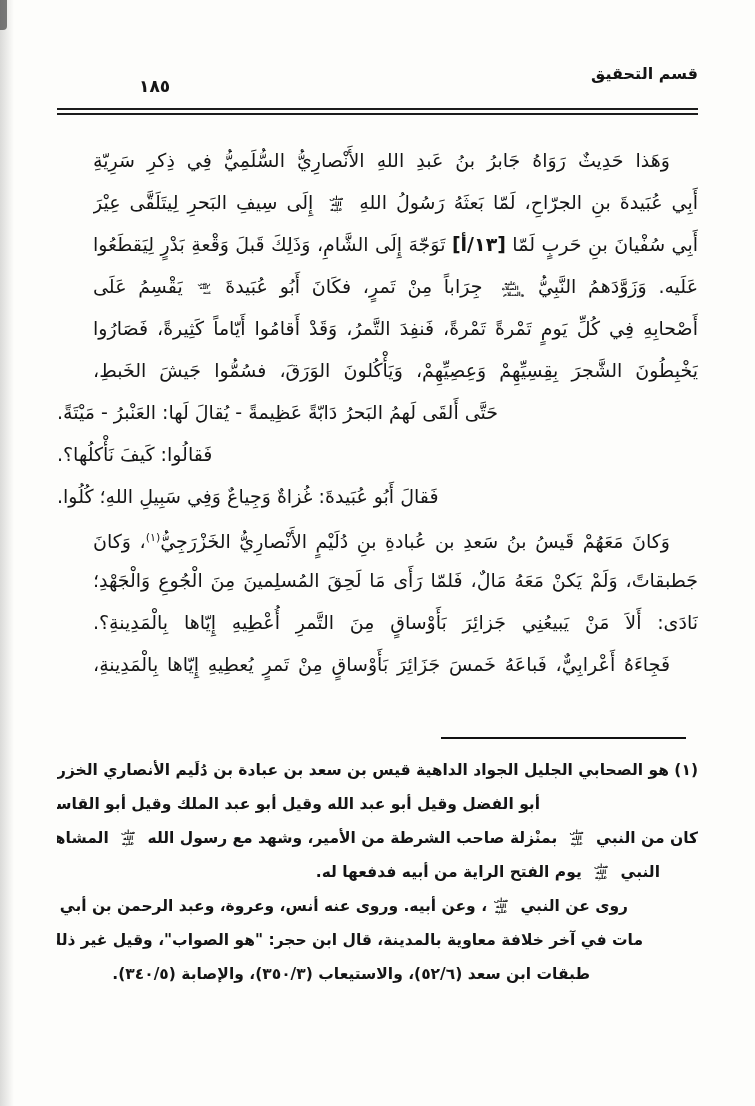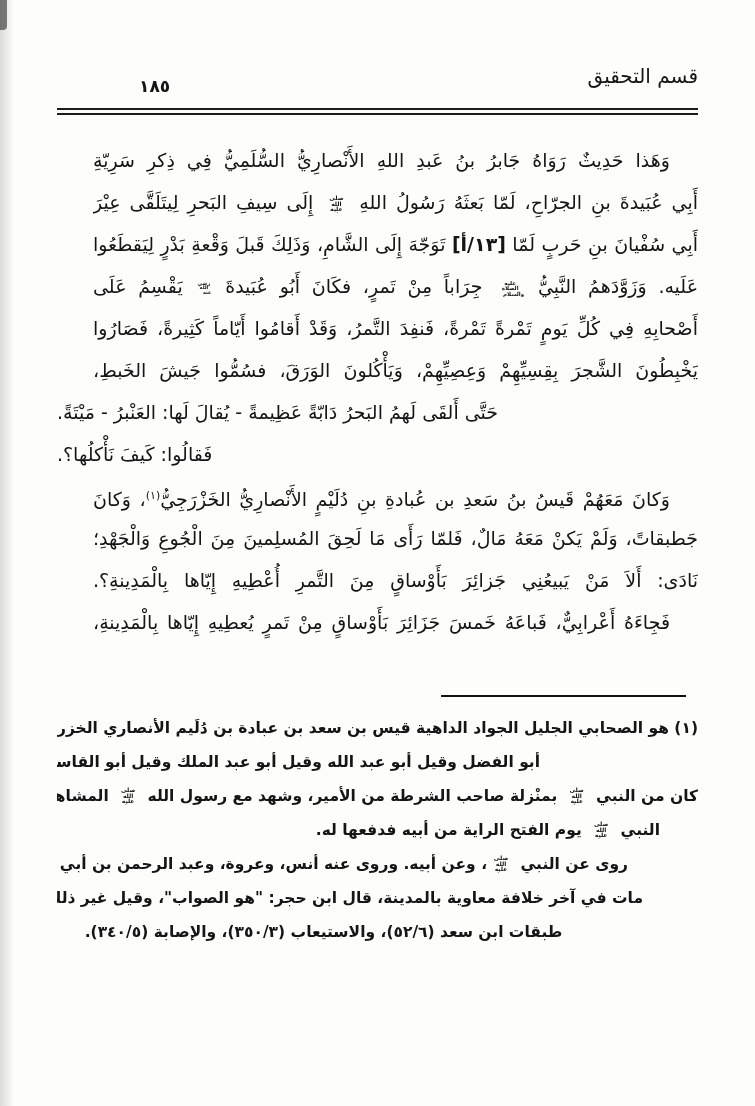--- a/index.html
+++ b/index.html
@@ -14,21 +14,21 @@
     color:#151515;
     overflow:hidden;
   }
   
   .edge-shade{position:absolute;left:0;top:0;width:14px;height:100%;
     background:linear-gradient(to right, rgba(60,60,60,.18), rgba(60,60,60,0));pointer-events:none;}
   .corner-smudge{position:absolute;left:0;top:0;width:7px;height:30px;background:#3a3a3a;opacity:.65;border-radius:0 0 4px 0;}
 
   
   .hdr{position:relative;height:46px;}
-  .hdr-title{position:absolute;right:0;top:4px;font-size:20px;font-weight:normal;direction:rtl;}
+  .hdr-title{position:absolute;right:0;top:4px;font-size:16px;font-weight:bold;direction:rtl;}
   .hdr-num{position:absolute;left:82px;top:16px;font-size:17px;font-weight:bold;letter-spacing:1px;}
   .hdr-rule{height:3px;border-top:2.5px solid #1c1c1c;border-bottom:2px solid #1c1c1c;margin-top:2px;}
 
   
   .body-text{margin-top:24px;direction:rtl;}
   .bline{
     direction:rtl;unicode-bidi:embed;
     font-size:19px;line-height:42px;height:42px;
     text-align:left;white-space:nowrap;overflow:hidden;
   }
@@ -70,30 +70,31 @@
 
   <div class="body-text" id="body-text">
       <div class="bline j ind"><span>وَهَذا حَدِيثٌ رَوَاهُ جَابرُ بنُ عَبدِ اللهِ الأَنْصارِيُّ السُّلَمِيُّ فِي ذِكرِ سَرِيّةِ</span></div>
       <div class="bline j"><span>أَبِي عُبَيدةَ بنِ الجرّاحِ، لَمّا بَعثَهُ رَسُولُ اللهِ </span><span class="hn">صلى الله عليه وسلم</span><span> إِلَى سِيفِ البَحرِ لِيتَلَقَّى عِيْرَ</span></div>
       <div class="bline j"><span>أَبِي سُفْيانَ بنِ حَربٍ لَمّا </span><span class="ltr" dir="ltr">[١٣/أ]</span><span> تَوَجّهَ إِلَى الشَّامِ، وَذَلِكَ قَبلَ وَقْعةِ بَدْرٍ لِيَقطَعُوا</span></div>
       <div class="bline j"><span>عَلَيه. وَزَوَّدَهمُ النَّبِيُّ </span><span class="hn wide">عليه الصلاة والسلام</span><span> جِرَاباً مِنْ تَمرٍ، فكَانَ أَبُو عُبَيدةَ </span><span class="hn small">رضي الله عنه</span><span> يَقْسِمُ عَلَى</span></div>
       <div class="bline j"><span>أَصْحابِهِ فِي كُلِّ يَومٍ تَمْرةً تَمْرةً، فَنفِدَ التَّمرُ، وَقَدْ أَقامُوا أَيّاماً كَثِيرةً، فَصَارُوا</span></div>
       <div class="bline j"><span>يَخْبِطُونَ الشَّجرَ بِقِسِيِّهِمْ وَعِصِيِّهِمْ، وَيَأْكُلونَ الوَرَقَ، فسُمُّوا جَيشَ الخَبطِ،</span></div>
       <div class="bline"><span>حَتَّى أَلقَى لَهمُ البَحرُ دَابّةً عَظِيمةً - يُقالَ لَها: العَنْبرُ - مَيْتَةً.</span></div>
       <div class="bline ind"><span>فَقالُوا: كَيفَ نَأْكلُها؟.</span></div>
+      <div class="bline ind"><span>فَقالَ أَبُو عُبَيدةَ: غُزاةٌ وَجِياعٌ وَفِي سَبِيلِ اللهِ؛ كُلُوا.</span></div>
       <div class="bline j ind"><span>وَكانَ مَعَهُمْ قَيسُ بنُ سَعدِ بن عُبادةِ بنِ دُلَيْمٍ الأَنْصارِيُّ الخَزْرَجِيُّ</span><span class="supref">(١)</span><span>، وَكانَ</span></div>
       <div class="bline j"><span>جَطبقاتً، وَلَمْ يَكنْ مَعَهُ مَالٌ، فَلمّا رَأَى مَا لَحِقَ المُسلِمينَ مِنَ الْجُوعِ وَالْجَهْدِ؛</span></div>
       <div class="bline j"><span>نَادَى: أَلاَ مَنْ يَبيعُنِي جَزائِرَ بَأَوْساقٍ مِنَ التَّمرِ أُعْطِيهِ إِيّاها بِالْمَدِينةِ؟.</span></div>
       <div class="bline j ind"><span>فَجِاءَهُ أَعْرابِيٌّ، فَباعَهُ خَمسَ جَزَائِرَ بَأَوْساقٍ مِنْ تَمرٍ يُعطِيهِ إِيّاها بِالْمَدِينةِ،</span></div>
     </div>
 
   <div class="fn-rule"></div>
 
   <div class="fnotes" id="fnotes">
       <div class="fline"><span>(١) هو الصحابي الجليل الجواد الداهية قيس بن سعد بن عبادة بن دُلَيم الأنصاري الخزرجي</span></div>
       <div class="fline" style="margin-right: 158px;"><span>أبو الفضل وقيل أبو عبد الله وقيل أبو عبد الملك وقيل أبو القاسم.</span></div>
       <div class="fline"><span>كان من النبي </span><span class="hn">صلى الله عليه وسلم</span><span> بمنْزلة صاحب الشرطة من الأمير، وشهد مع رسول الله </span><span class="hn">صلى الله عليه وسلم</span><span> المشاهد وأخذ</span></div>
       <div class="fline" style="margin-right: 38px;"><span>النبي </span><span class="hn">صلى الله عليه وسلم</span><span> يوم الفتح الراية من أبيه فدفعها له.</span></div>
       <div class="fline" style="margin-right: 70px;"><span>روى عن النبي </span><span class="hn">صلى الله عليه وسلم</span><span>، وعن أبيه. وروى عنه أنس، وعروة، وعبد الرحمن بن أبي ليلى.</span></div>
       <div class="fline" style="margin-right: 55px;"><span>مات في آخر خلافة معاوية بالمدينة، قال ابن حجر: "هو الصواب"، وقيل غير ذلك.</span></div>
-      <div class="fline" style="margin-right: 108px; text-align: center;"><span>طبقات ابن سعد </span><span class="ltr" dir="ltr">(٥٢/٦)</span><span>، والاستيعاب </span><span class="ltr" dir="ltr">(٣٥٠/٣)</span><span>، والإصابة </span><span class="ltr" dir="ltr">(٣٤٠/٥)</span><span>.</span></div>
+      <div class="fline" style="margin-right: 108px;"><span>طبقات ابن سعد </span><span class="ltr" dir="ltr">(٥٢/٦)</span><span>، والاستيعاب </span><span class="ltr" dir="ltr">(٣٥٠/٣)</span><span>، والإصابة </span><span class="ltr" dir="ltr">(٣٤٠/٥)</span><span>.</span></div>
     </div>
 </div>
 
 </body></html>

